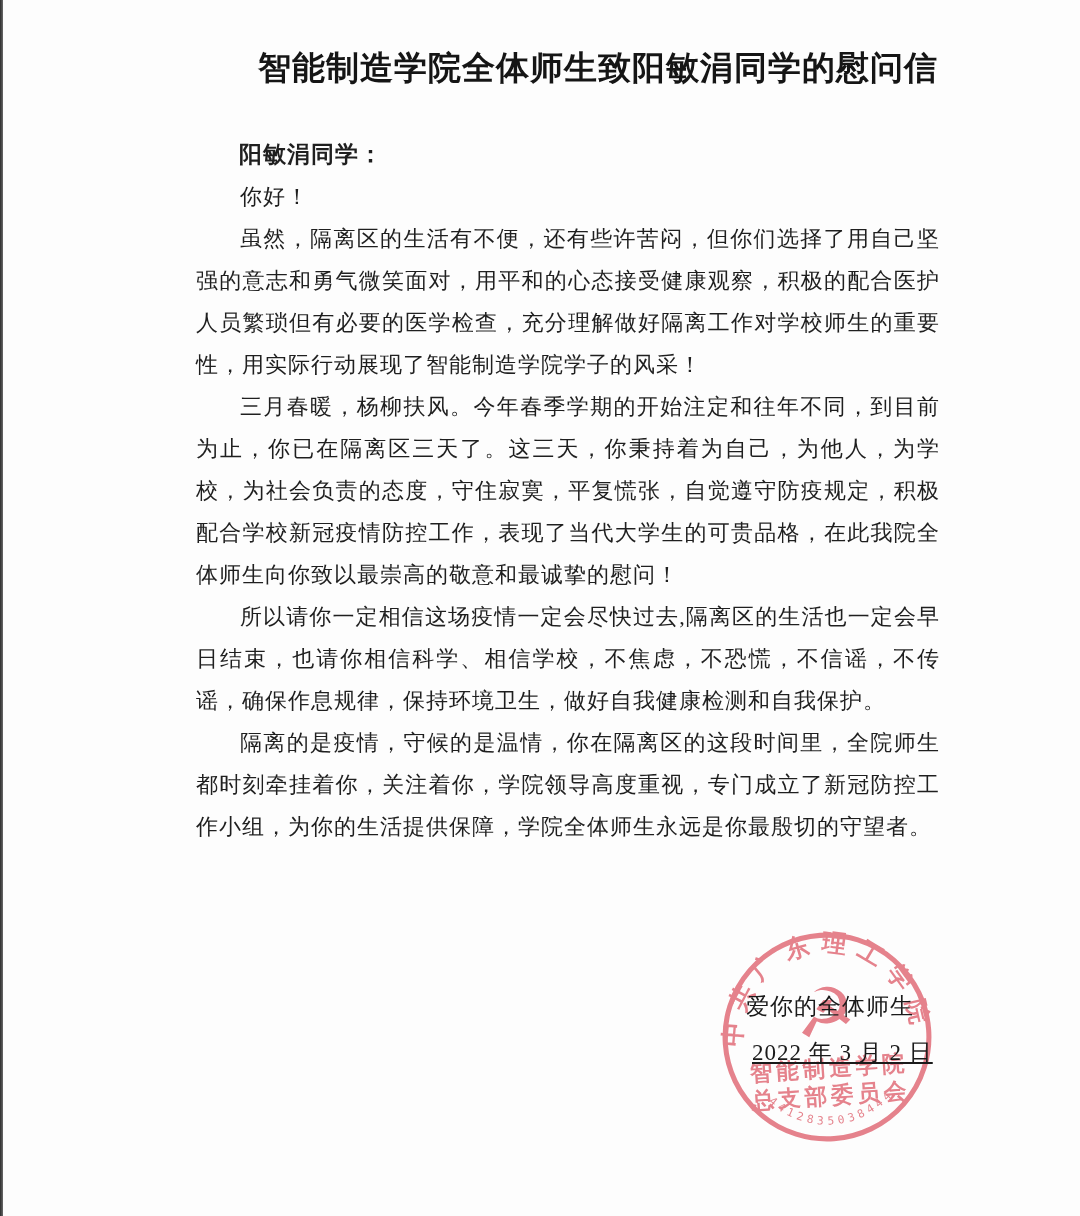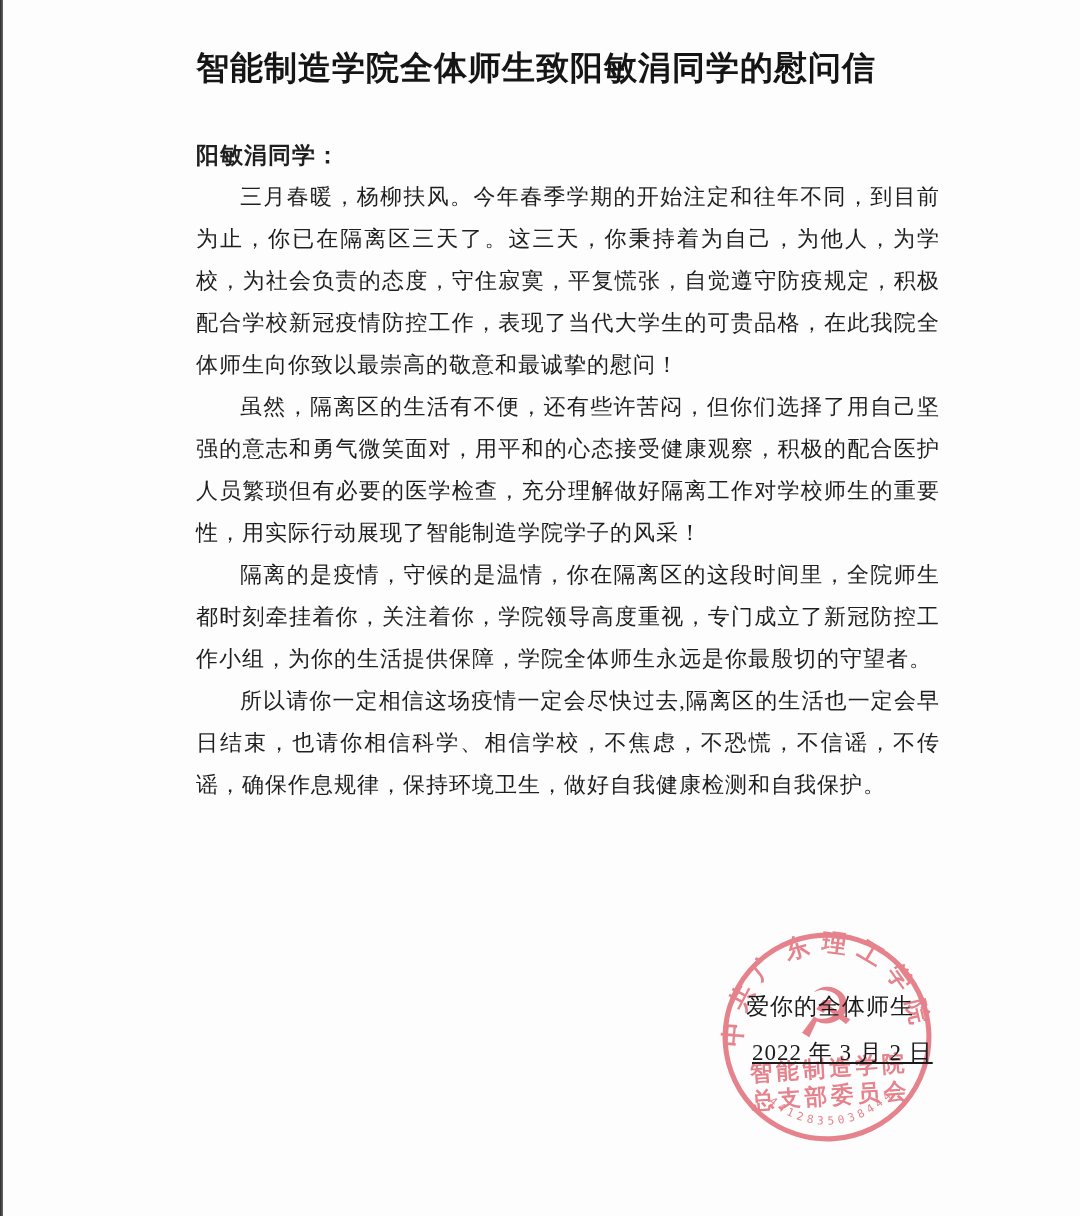--- a/index.html
+++ b/index.html
@@ -21,41 +21,42 @@
     position: absolute;
     left: 0; top: 0;
     width: 3px; height: 100%;
     background: linear-gradient(to right, #2c2c2c, #6a6a6a);
   }
   .letter-title {
     position: absolute;
     left: 196px;
     top: 46px;
     width: 742px;
-    text-align: left;
+    text-align: right;
     font-family: "Liberation Sans", sans-serif;
     font-weight: 700;
     font-size: 33px;
     letter-spacing: 1px;
     color: #151515;
   }
   .letter-body {
     position: absolute;
     left: 196px;
     top: 134px;
     width: 744px;
     font-size: 22px;
     line-height: 42px;
     letter-spacing: 1px;
     text-align: justify;
   }
   .salutation {
-    font-family: Liberation Sans, sans-serif;
+    font-family: Liberation Serif, serif;
     font-weight: 700;
     font-size: 23px;
+    margin-left: 43px;
   }
   .greeting, .para {
     margin: 0;
     text-indent: 2em;
   }
   .closing {
     position: absolute;
     left: 746px;
     top: 984px;
     z-index: 3;
@@ -109,24 +110,25 @@
 <body>
 
 <div class="paper">
 
   <div class="scan-edge"></div>
 
   <div class="letter-title">智能制造学院全体师生致阳敏涓同学的慰问信</div>
 
   <div class="letter-body">
     <div class="salutation">阳敏涓同学：</div>
+    <p class="greeting">你好！</p>
+    <p class="para">虽然，隔离区的生活有不便，还有些许苦闷，但你们选择了用自己坚强的意志和勇气微笑面对，用平和的心态接受健康观察，积极的配合医护人员繁琐但有必要的医学检查，充分理解做好隔离工作对学校师生的重要性，用实际行动展现了智能制造学院学子的风采！</p>
     <p class="para">三月春暖，杨柳扶风。今年春季学期的开始注定和往年不同，到目前为止，你已在隔离区三天了。这三天，你秉持着为自己，为他人，为学校，为社会负责的态度，守住寂寞，平复慌张，自觉遵守防疫规定，积极配合学校新冠疫情防控工作，表现了当代大学生的可贵品格，在此我院全体师生向你致以最崇高的敬意和最诚挚的慰问！</p>
-    <p class="para">虽然，隔离区的生活有不便，还有些许苦闷，但你们选择了用自己坚强的意志和勇气微笑面对，用平和的心态接受健康观察，积极的配合医护人员繁琐但有必要的医学检查，充分理解做好隔离工作对学校师生的重要性，用实际行动展现了智能制造学院学子的风采！</p>
+    <p class="para">所以请你一定相信这场疫情一定会尽快过去,隔离区的生活也一定会早日结束，也请你相信科学、相信学校，不焦虑，不恐慌，不信谣，不传谣，确保作息规律，保持环境卫生，做好自我健康检测和自我保护。</p>
     <p class="para">隔离的是疫情，守候的是温情，你在隔离区的这段时间里，全院师生都时刻牵挂着你，关注着你，学院领导高度重视，专门成立了新冠防控工作小组，为你的生活提供保障，学院全体师生永远是你最殷切的守望者。</p>
-    <p class="para">所以请你一定相信这场疫情一定会尽快过去,隔离区的生活也一定会早日结束，也请你相信科学、相信学校，不焦虑，不恐慌，不信谣，不传谣，确保作息规律，保持环境卫生，做好自我健康检测和自我保护。</p>
   </div>
 
   <svg class="stamp" viewBox="0 0 210 210" xmlns="http://www.w3.org/2000/svg">
     <defs>
       <path id="arcTop" d="M 32.3,147 A 84,84 0 1 1 177.7,147"></path>
       <path id="arcBottom" d="M 44.2,165.8 A 86,86 0 0 0 165.8,165.8"></path>
     </defs>
     <circle class="stamp-stroke" cx="105" cy="105" r="100"></circle>
     <text class="stamp-arc stamp-red" text-anchor="middle">
       <textPath href="#arcTop" startOffset="50%">中共广东理工学院</textPath>

